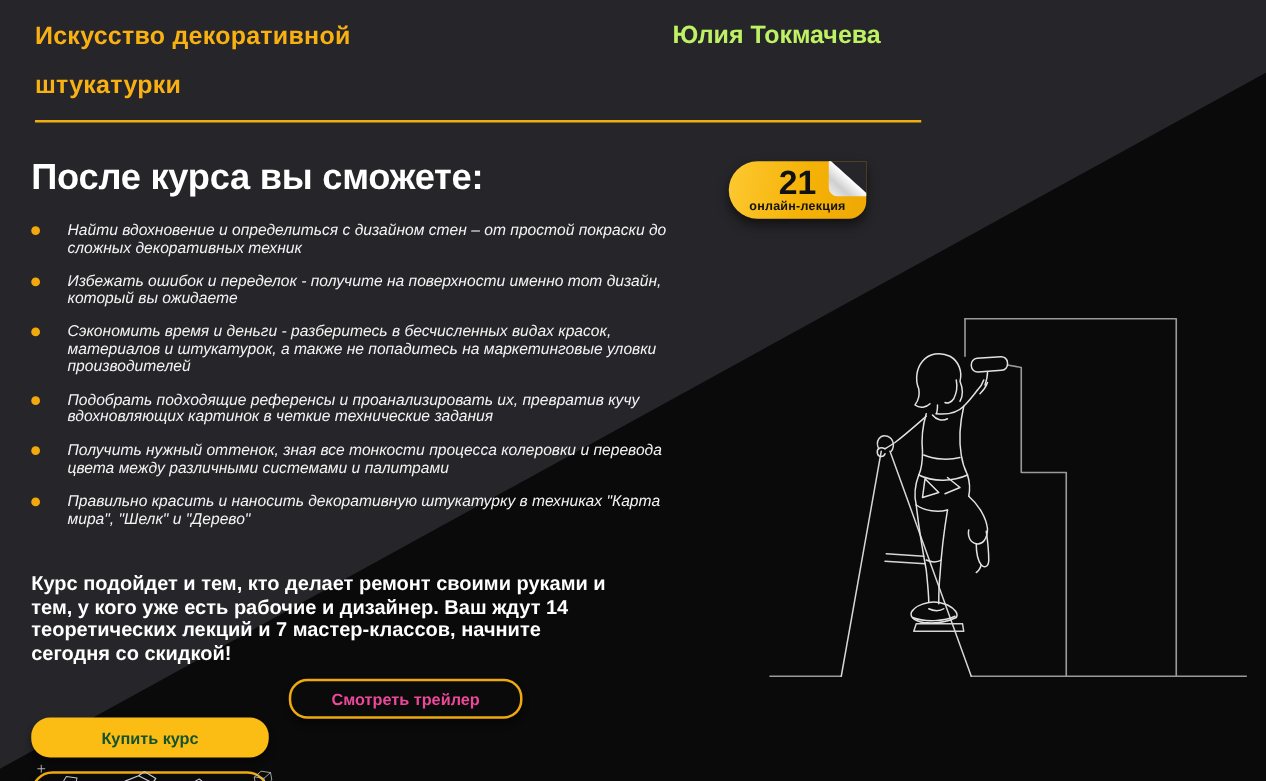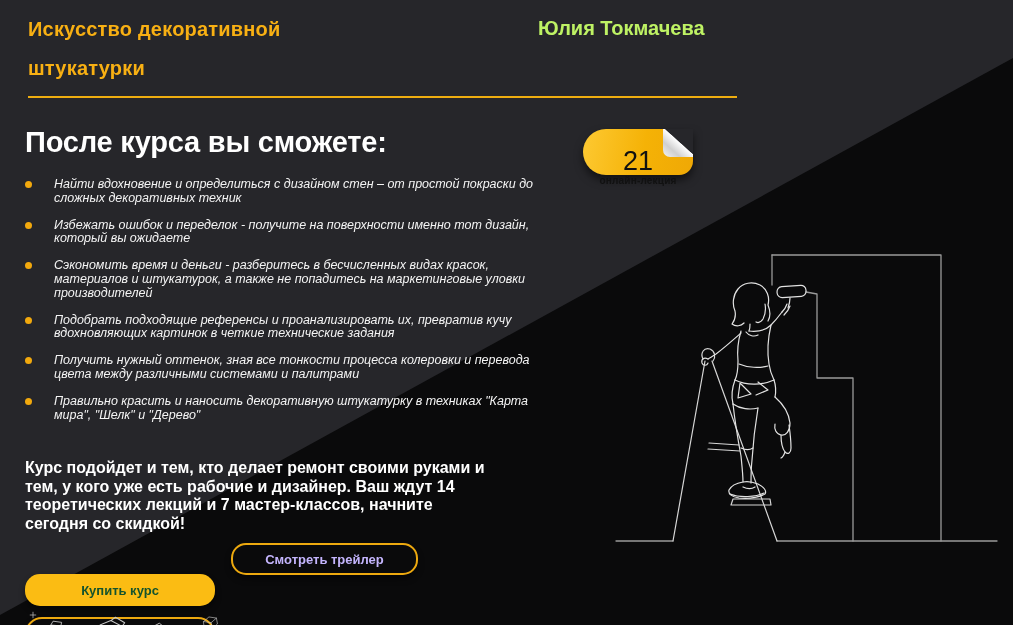--- a/index.html
+++ b/index.html
@@ -36,21 +36,21 @@
     background:linear-gradient(100deg,#fdc932 0%,#f5b206 55%,#efa805 100%);
     border-radius:23px 0 14px 23px;
     box-shadow:0 5px 9px rgba(0,0,0,.55);
     text-align:center;color:#111;
   }
   .badge-fold{
     position:absolute;top:0;right:0;width:30px;height:28px;
     background:linear-gradient(222deg,#26262a 0%,#26262a 45%,#fdfdfd 47%,#cfcfcf 72%,#f3f3f3 100%);
     border-bottom-left-radius:7px;
   }
-  .badge-num{font-size:27px;font-weight:400;line-height:28px;margin-top:18px;}
+  .badge-num{font-size:27px;font-weight:700;line-height:28px;margin-top:3px;}
   .badge-label{font-size:10px;font-weight:700;line-height:11px;letter-spacing:.2px;}
 
   
   .benefits{
     left:25px;top:178px;width:516px;margin:0;padding:0;list-style:none;font-style:italic;
   }
   .benefits li{
     position:relative;padding-left:29px;margin:0 0 13px 0;
     font-size:12.5px;line-height:13.8px;color:#f4f4f4;
   }
@@ -70,21 +70,21 @@
     position:absolute;display:flex;align-items:center;justify-content:center;
     font-family:inherit;font-size:13px;font-weight:700;cursor:pointer;
     border-radius:15px;box-shadow:0 4px 6px rgba(0,0,0,.45);
   }
   .btn-buy{
     left:25px;top:574px;width:190px;height:32px;
     background:#fbbc13;border:none;color:#14532d;
   }
   .btn-trailer{
     left:231px;top:543px;width:187px;height:32px;
-    background:transparent;border:2px solid #eda90f;color:#c4b5fd;
+    background:transparent;border:2px solid #eda90f;color:#ec4899;
   }
   .btn-gift{
     left:25px;top:617px;width:190px;height:35px;
     background:transparent;border:2px solid #eda90f;color:#ffffff;
     overflow:visible;border-radius:17px;
   }
   .btn-gift .doodles{
     position:absolute;left:-6px;top:-14px;pointer-events:none;z-index:1;
   }
   .btn-gift .gift-label{position:relative;z-index:2;}

